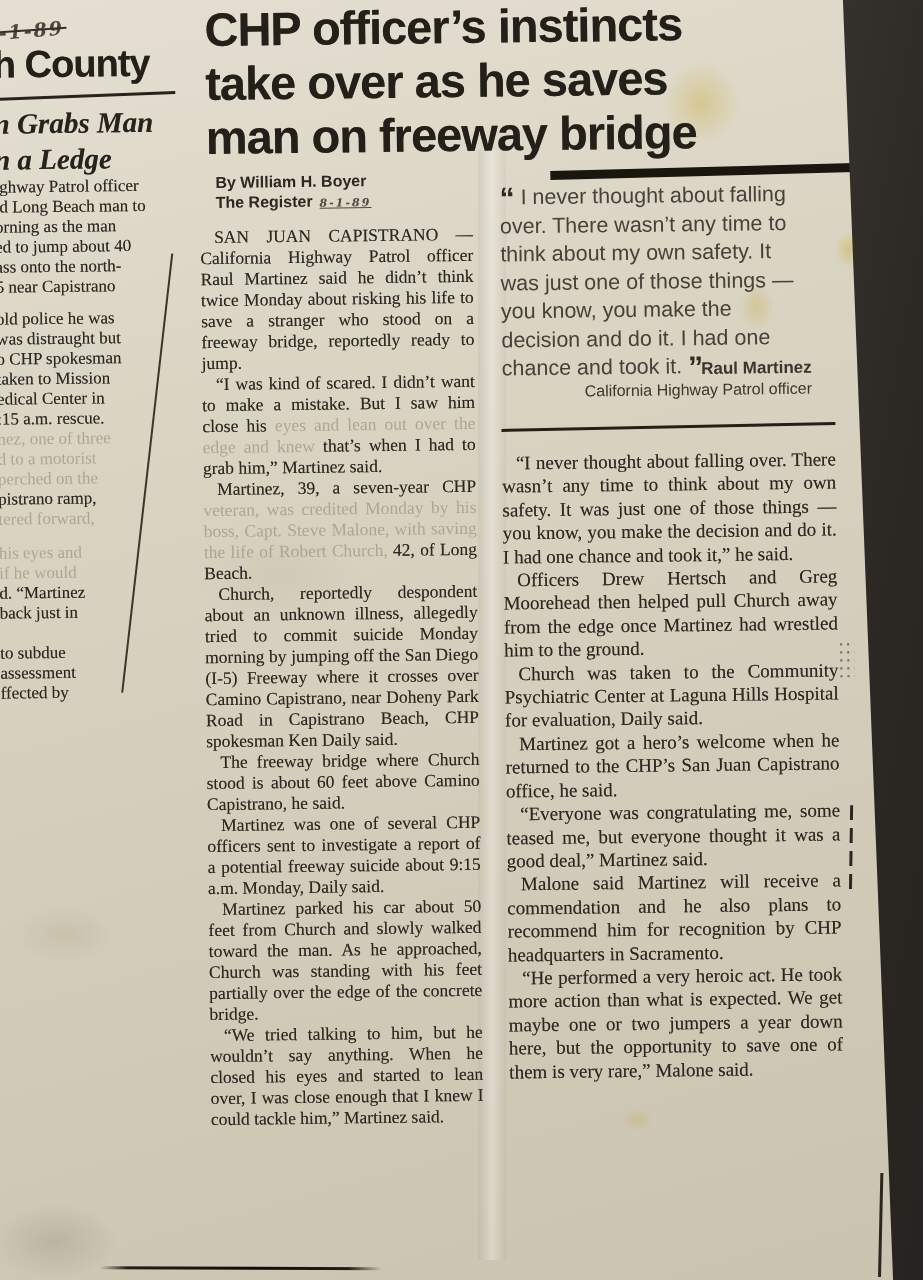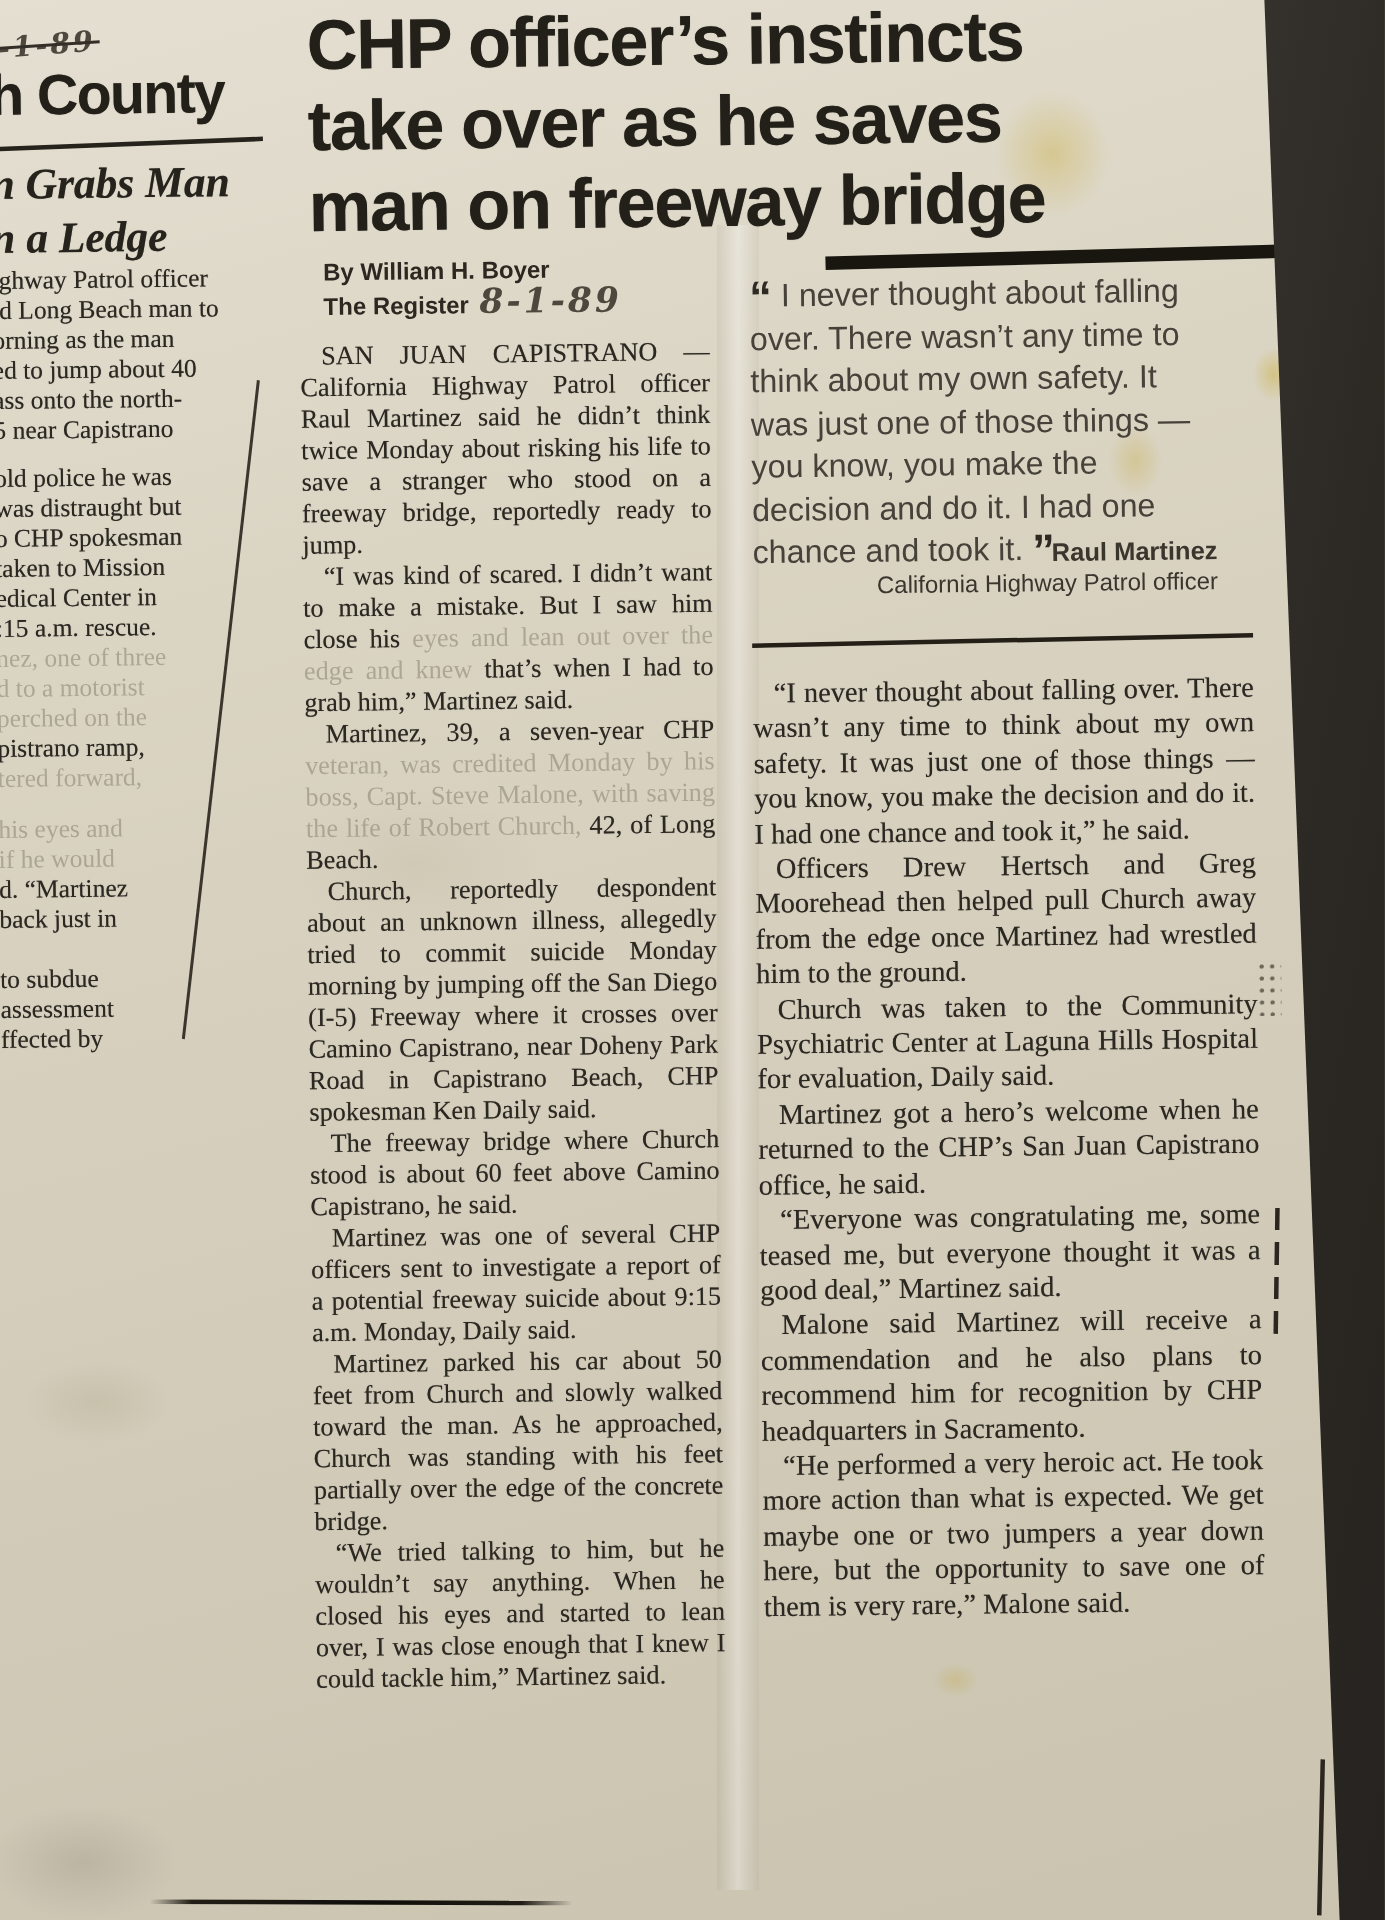--- a/index.html
+++ b/index.html
@@ -71,21 +71,21 @@
   .headline {
     position: absolute; left: 212px; top: 0; width: 610px;
     font-family: "Liberation Sans", "DejaVu Sans", sans-serif;
     font-weight: bold; font-size: 47px; line-height: 54px; letter-spacing: -1px; color: #232019;
   }
   .byline-block {
     position: absolute; left: 221px; top: 170px; width: 280px;
     font-family: "Liberation Sans", "DejaVu Sans", sans-serif;
     font-weight: bold; font-size: 16px; line-height: 20px; color: #2c2720;
   }
-  .byline-block .hand { font-size: 23px; margin-left: 7px; }
+  .byline-block .hand { font-size: 11px; margin-left: 7px; text-decoration: underline; }
 
   
   .body-col { position: absolute; text-align: justify; }
   .body-para { margin: 0; text-indent: 14px; }
   #col1 { left: 205px; top: 224px; width: 273px; font-size: 17.5px; line-height: 21px; }
   #col2 { left: 504px; top: 452px; width: 334px; font-size: 19px; line-height: 23.4px; }
 
   
   .pq-bar { position: absolute; left: 556px; top: 170px; width: 304px; height: 9px; background: #18160f; transform: rotate(-0.8deg); }
   .pq-text {

